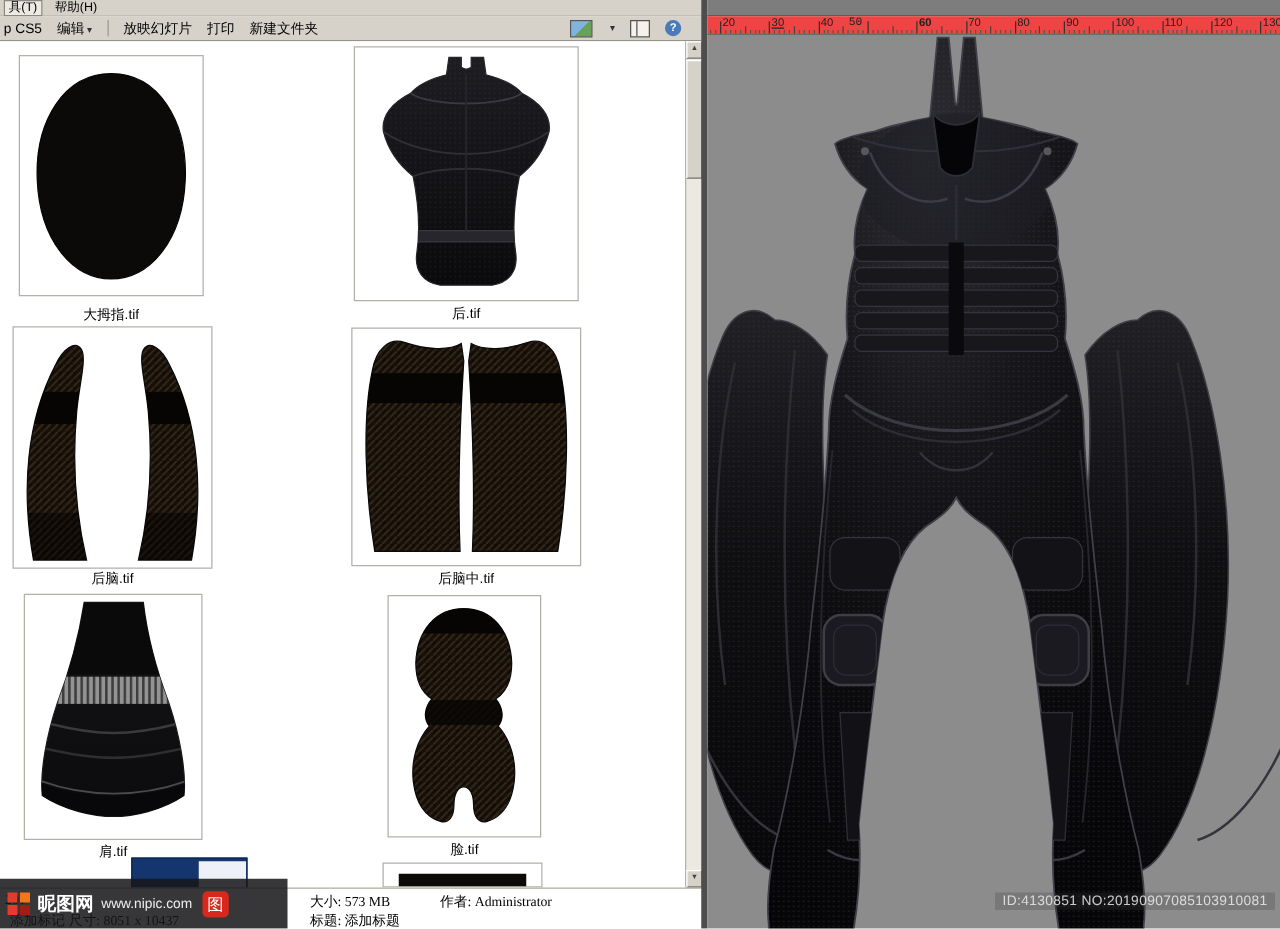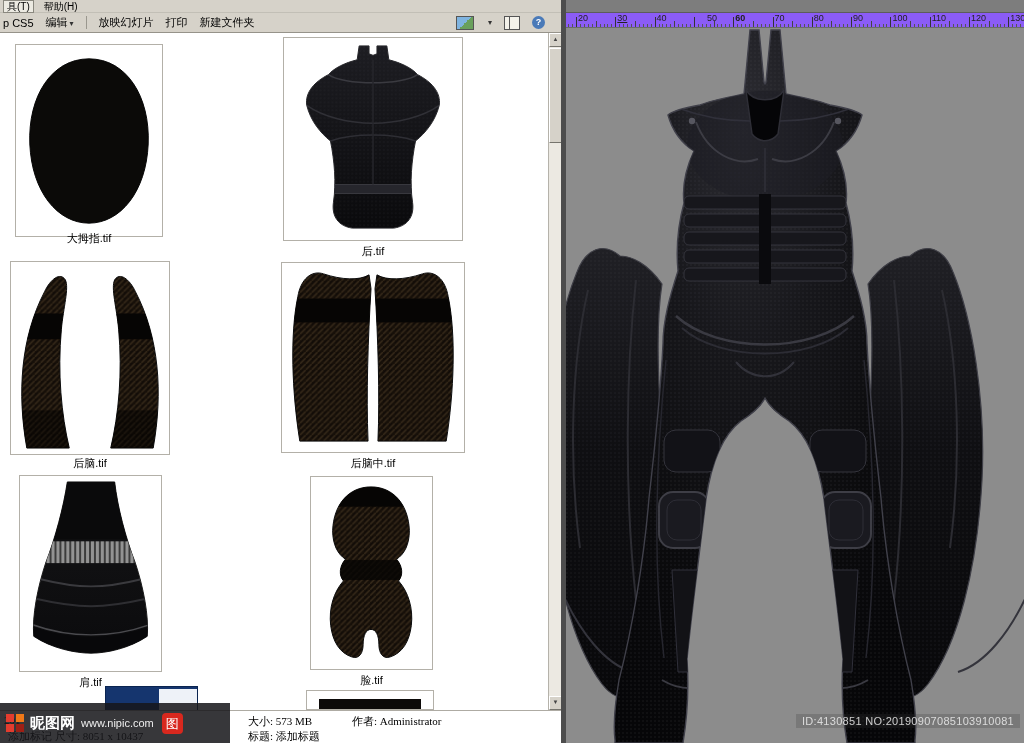--- a/index.html
+++ b/index.html
@@ -61,21 +61,21 @@
           border-color:#fff #76746d #76746d #fff;box-sizing:border-box;font-size:6px;
           text-align:center;line-height:11px;color:#444;}
   .sb-btn.up{top:0;} .sb-btn.down{bottom:0;}
   .sb-thumb{position:absolute;left:0;top:15px;width:13px;height:95px;background:#d6d2c9;
             border:1px solid;border-color:#fff #76746d #76746d #fff;box-sizing:border-box;}
   .divider{position:absolute;left:561px;top:0;width:5px;height:743px;background:#4d4d4d;}
 
   
   .rtop{position:absolute;left:566px;top:0;width:458px;height:13px;background:#7d7d7d;
         border-bottom:1px solid #5c5c5c;box-sizing:border-box;}
-  .ruler{position:absolute;left:566px;top:13px;width:458px;height:15px;background:#8b5cf6;
+  .ruler{position:absolute;left:566px;top:13px;width:458px;height:15px;background:#ef4444;
          border-bottom:1px solid #6b6b6b;box-sizing:border-box;overflow:hidden;}
   .tick-label{position:absolute;top:0;font-size:9px;color:#222;}
   .tick-major{position:absolute;bottom:0;width:1px;height:10px;background:#333;}
   .tick-mid{position:absolute;bottom:0;width:1px;height:6px;background:#444;}
   .tick-minor{position:absolute;bottom:0;width:1px;height:3px;background:#555;}
   .canvas{position:absolute;left:566px;top:28px;width:458px;height:715px;background:#8c8c8c;overflow:hidden;}
   .canvas svg{display:block;width:458px;height:715px;}
   .wm-id{position:absolute;right:4px;top:686px;font-size:11px;color:rgba(235,235,235,.85);
          background:rgba(60,60,60,.25);padding:1px 6px;letter-spacing:.3px;}
 </style>
@@ -141,21 +141,21 @@
     <span class="icon-help">?</span>
   </div>
 
   <div class="content"></div>
 
   <div class="card" style="left:15px;top:44px;width:148px;height:193px">
     <svg viewBox="0 0 148 193" preserveAspectRatio="none">
       <path d="M74,14 C112,14 136,52 134,100 C132,148 106,180 74,180 C42,180 16,148 14,100 C12,52 36,14 74,14 Z" fill="#0b0a08" stroke="#050505"></path>
     </svg>
   </div>
-  <div class="tlabel" style="left:15px;top:232px;width:148px">大拇指.tif</div>
+  <div class="tlabel" style="left:15px;top:246px;width:148px">大拇指.tif</div>
 
   <div class="card" style="left:283px;top:37px;width:180px;height:204px">
     <svg viewBox="0 0 180 204" preserveAspectRatio="none">
       <defs>
         <path id="p2" d="M76,8 L86,8 L86,16 Q90,19 94,16 L94,8 L104,8 L106,22 C118,25 129,30 135,37 C149,44 159,55 157,68 C153,84 143,96 133,104 C129,124 127,146 130,166 C132,180 125,190 111,192 L69,192 C55,190 48,180 50,166 C53,146 51,124 47,104 C37,96 27,84 23,68 C21,55 31,44 45,37 C51,30 62,25 74,22 Z"></path>
         <clipPath id="c2">
             <use href="#p2"></use>
           </clipPath>
       </defs>
       <use href="#p2" fill="url(#vestGrad)" stroke="#26262a"></use>
@@ -326,21 +326,21 @@
       <div class="tick-minor" style="left: 92.53px;"></div>
       <div class="tick-minor" style="left: 96.46px;"></div>
       <div class="tick-minor" style="left: 100.39px;"></div>
       <div class="tick-minor" style="left: 104.32px;"></div>
       <div class="tick-mid" style="left: 108.25px;"></div>
       <div class="tick-minor" style="left: 112.18px;"></div>
       <div class="tick-minor" style="left: 116.11px;"></div>
       <div class="tick-minor" style="left: 120.04px;"></div>
       <div class="tick-minor" style="left: 123.97px;"></div>
       <div class="tick-major" style="left: 127.9px;"></div>
-      <div class="tick-label" style="left: 141px;">50</div>
+      <div class="tick-label" style="left: 113px; font-family: Liberation Mono, monospace;">50</div>
       <div class="tick-minor" style="left: 131.83px;"></div>
       <div class="tick-minor" style="left: 135.76px;"></div>
       <div class="tick-minor" style="left: 139.69px;"></div>
       <div class="tick-minor" style="left: 143.62px;"></div>
       <div class="tick-mid" style="left: 147.55px;"></div>
       <div class="tick-minor" style="left: 151.48px;"></div>
       <div class="tick-minor" style="left: 155.41px;"></div>
       <div class="tick-minor" style="left: 159.34px;"></div>
       <div class="tick-minor" style="left: 163.27px;"></div>
       <div class="tick-major" style="left: 167.2px;"></div>

